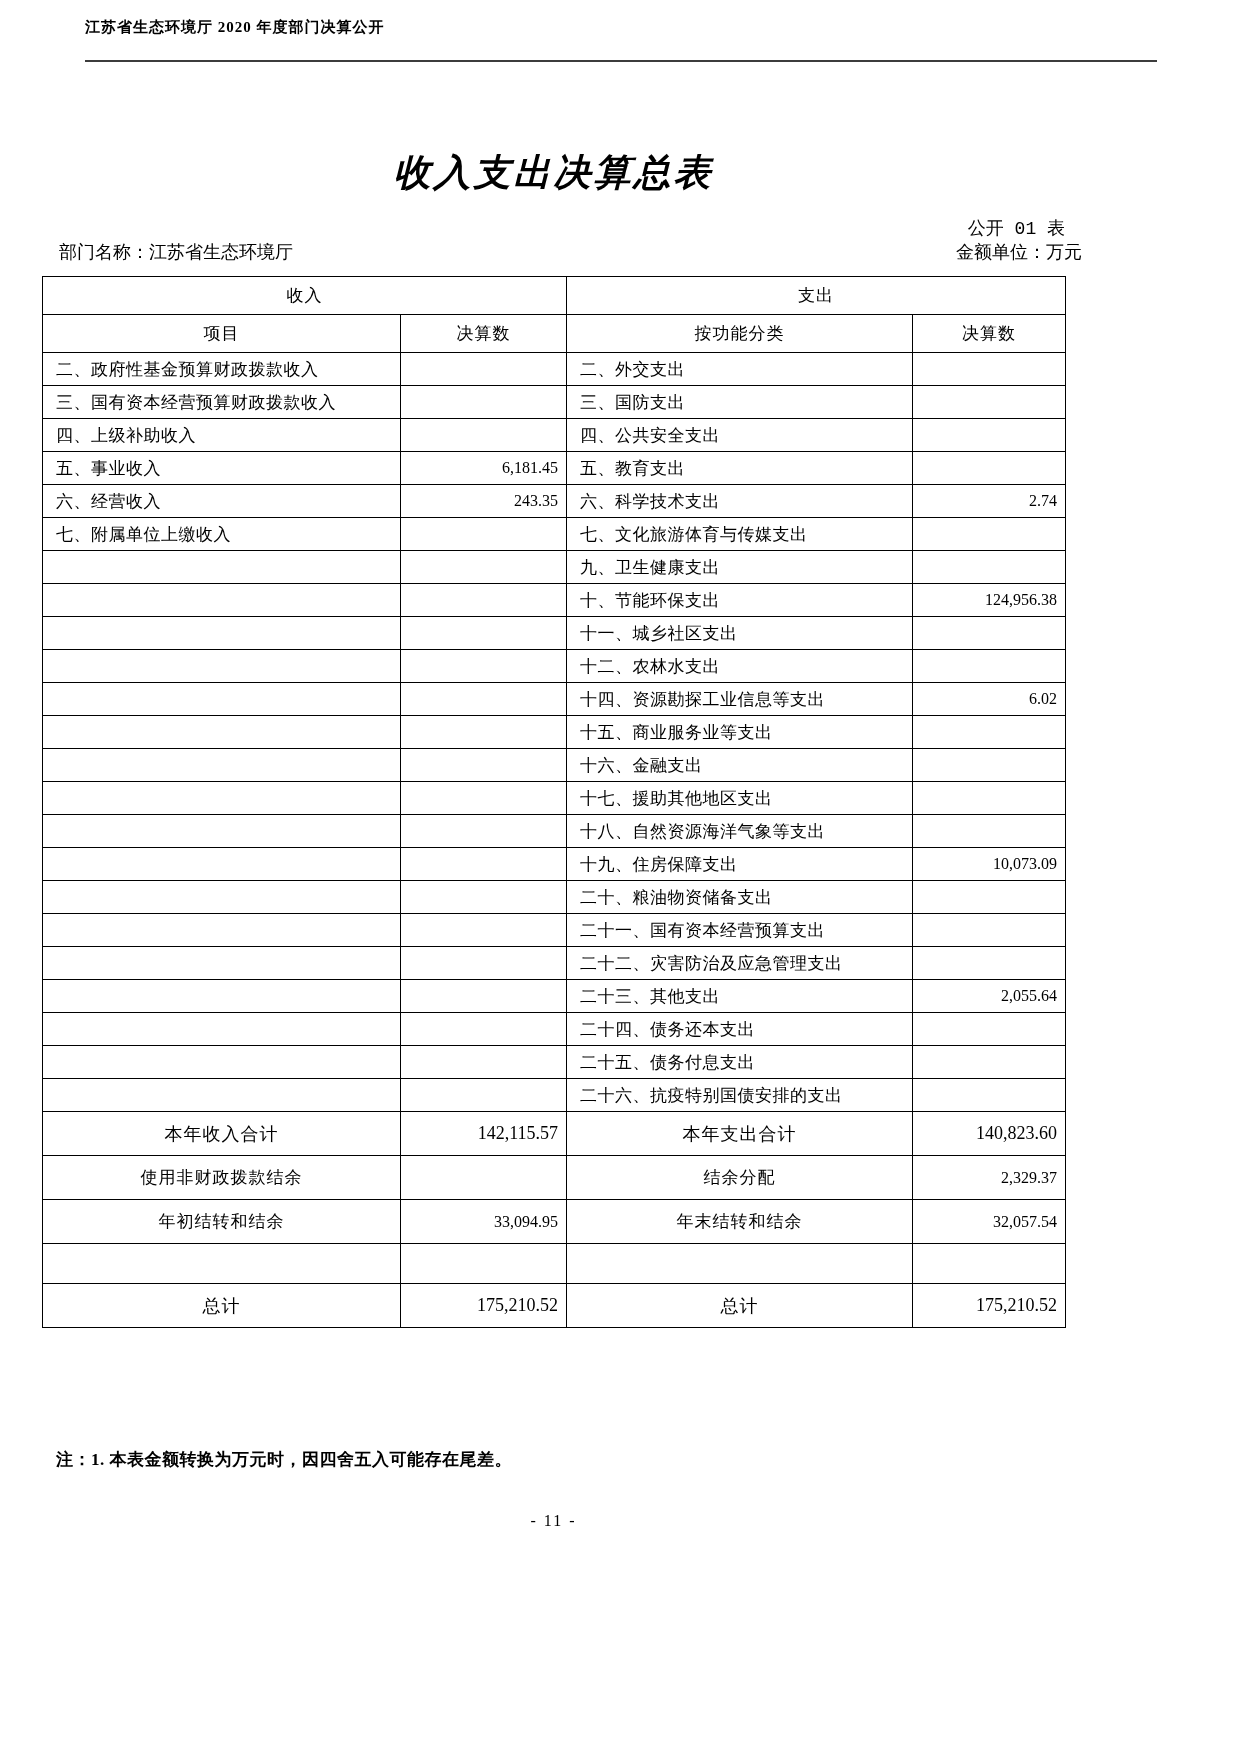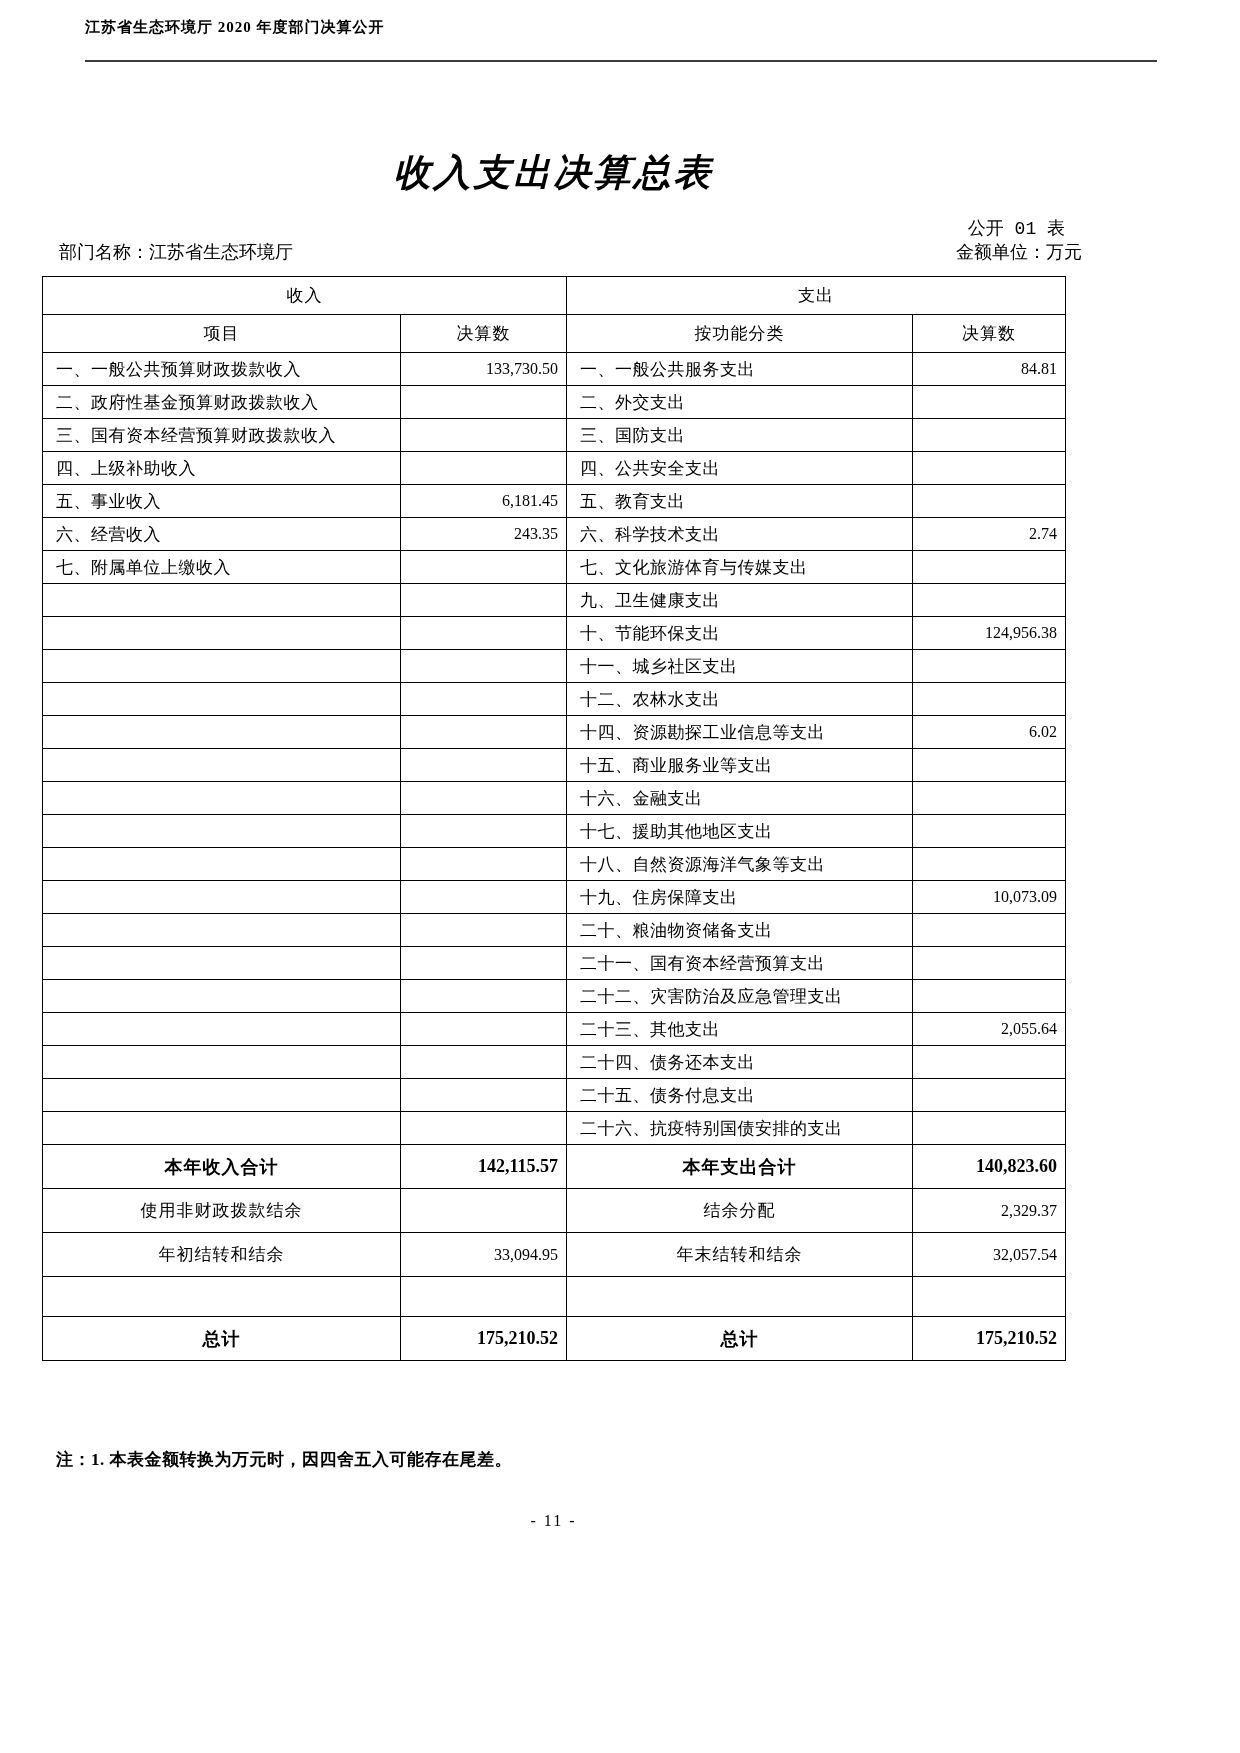--- a/index.html
+++ b/index.html
@@ -71,21 +71,21 @@
   .main-table thead th {
     height: 38px;
     text-align: center;
     letter-spacing: 1px;
   }
   .data-row td { height: 33px; }
   td.item { text-align: left; padding-left: 13px; letter-spacing: 0.5px; }
   td.val  { text-align: right; padding-right: 8px; font-size: 16px; }
   .summary-row td { height: 44px; }
   .summary-row td.sum-label { text-align: center; letter-spacing: 1px; }
-  .summary-row.bold td { font-weight: bold; font-size: 18px; margin-left: 6px; }
+  .summary-row.bold td { font-weight: normal; font-size: 18px; margin-left: 6px; }
   .summary-row.blank td { height: 40px; }
   .foot-note {
     position: absolute;
     top: 1448px;
     left: 56px;
     font-size: 17px;
     font-weight: bold;
     letter-spacing: 0.5px;
   }
   .page-num {
@@ -128,26 +128,20 @@
     </tr>
     <tr>
       <th>项目</th>
       <th>决算数</th>
       <th>按功能分类</th>
       <th>决算数</th>
     </tr>
   </thead>
   <tbody id="table-body">
       <tr class="data-row">
-        <td class="item">一、一般公共预算财政拨款收入</td>
-        <td class="val">133,730.50</td>
-        <td class="item">一、一般公共服务支出</td>
-        <td class="val">84.81</td>
-      </tr>
-      <tr class="data-row">
         <td class="item">二、政府性基金预算财政拨款收入</td>
         <td class="val"></td>
         <td class="item">二、外交支出</td>
         <td class="val"></td>
       </tr>
       <tr class="data-row">
         <td class="item">三、国有资本经营预算财政拨款收入</td>
         <td class="val"></td>
         <td class="item">三、国防支出</td>
         <td class="val"></td>

